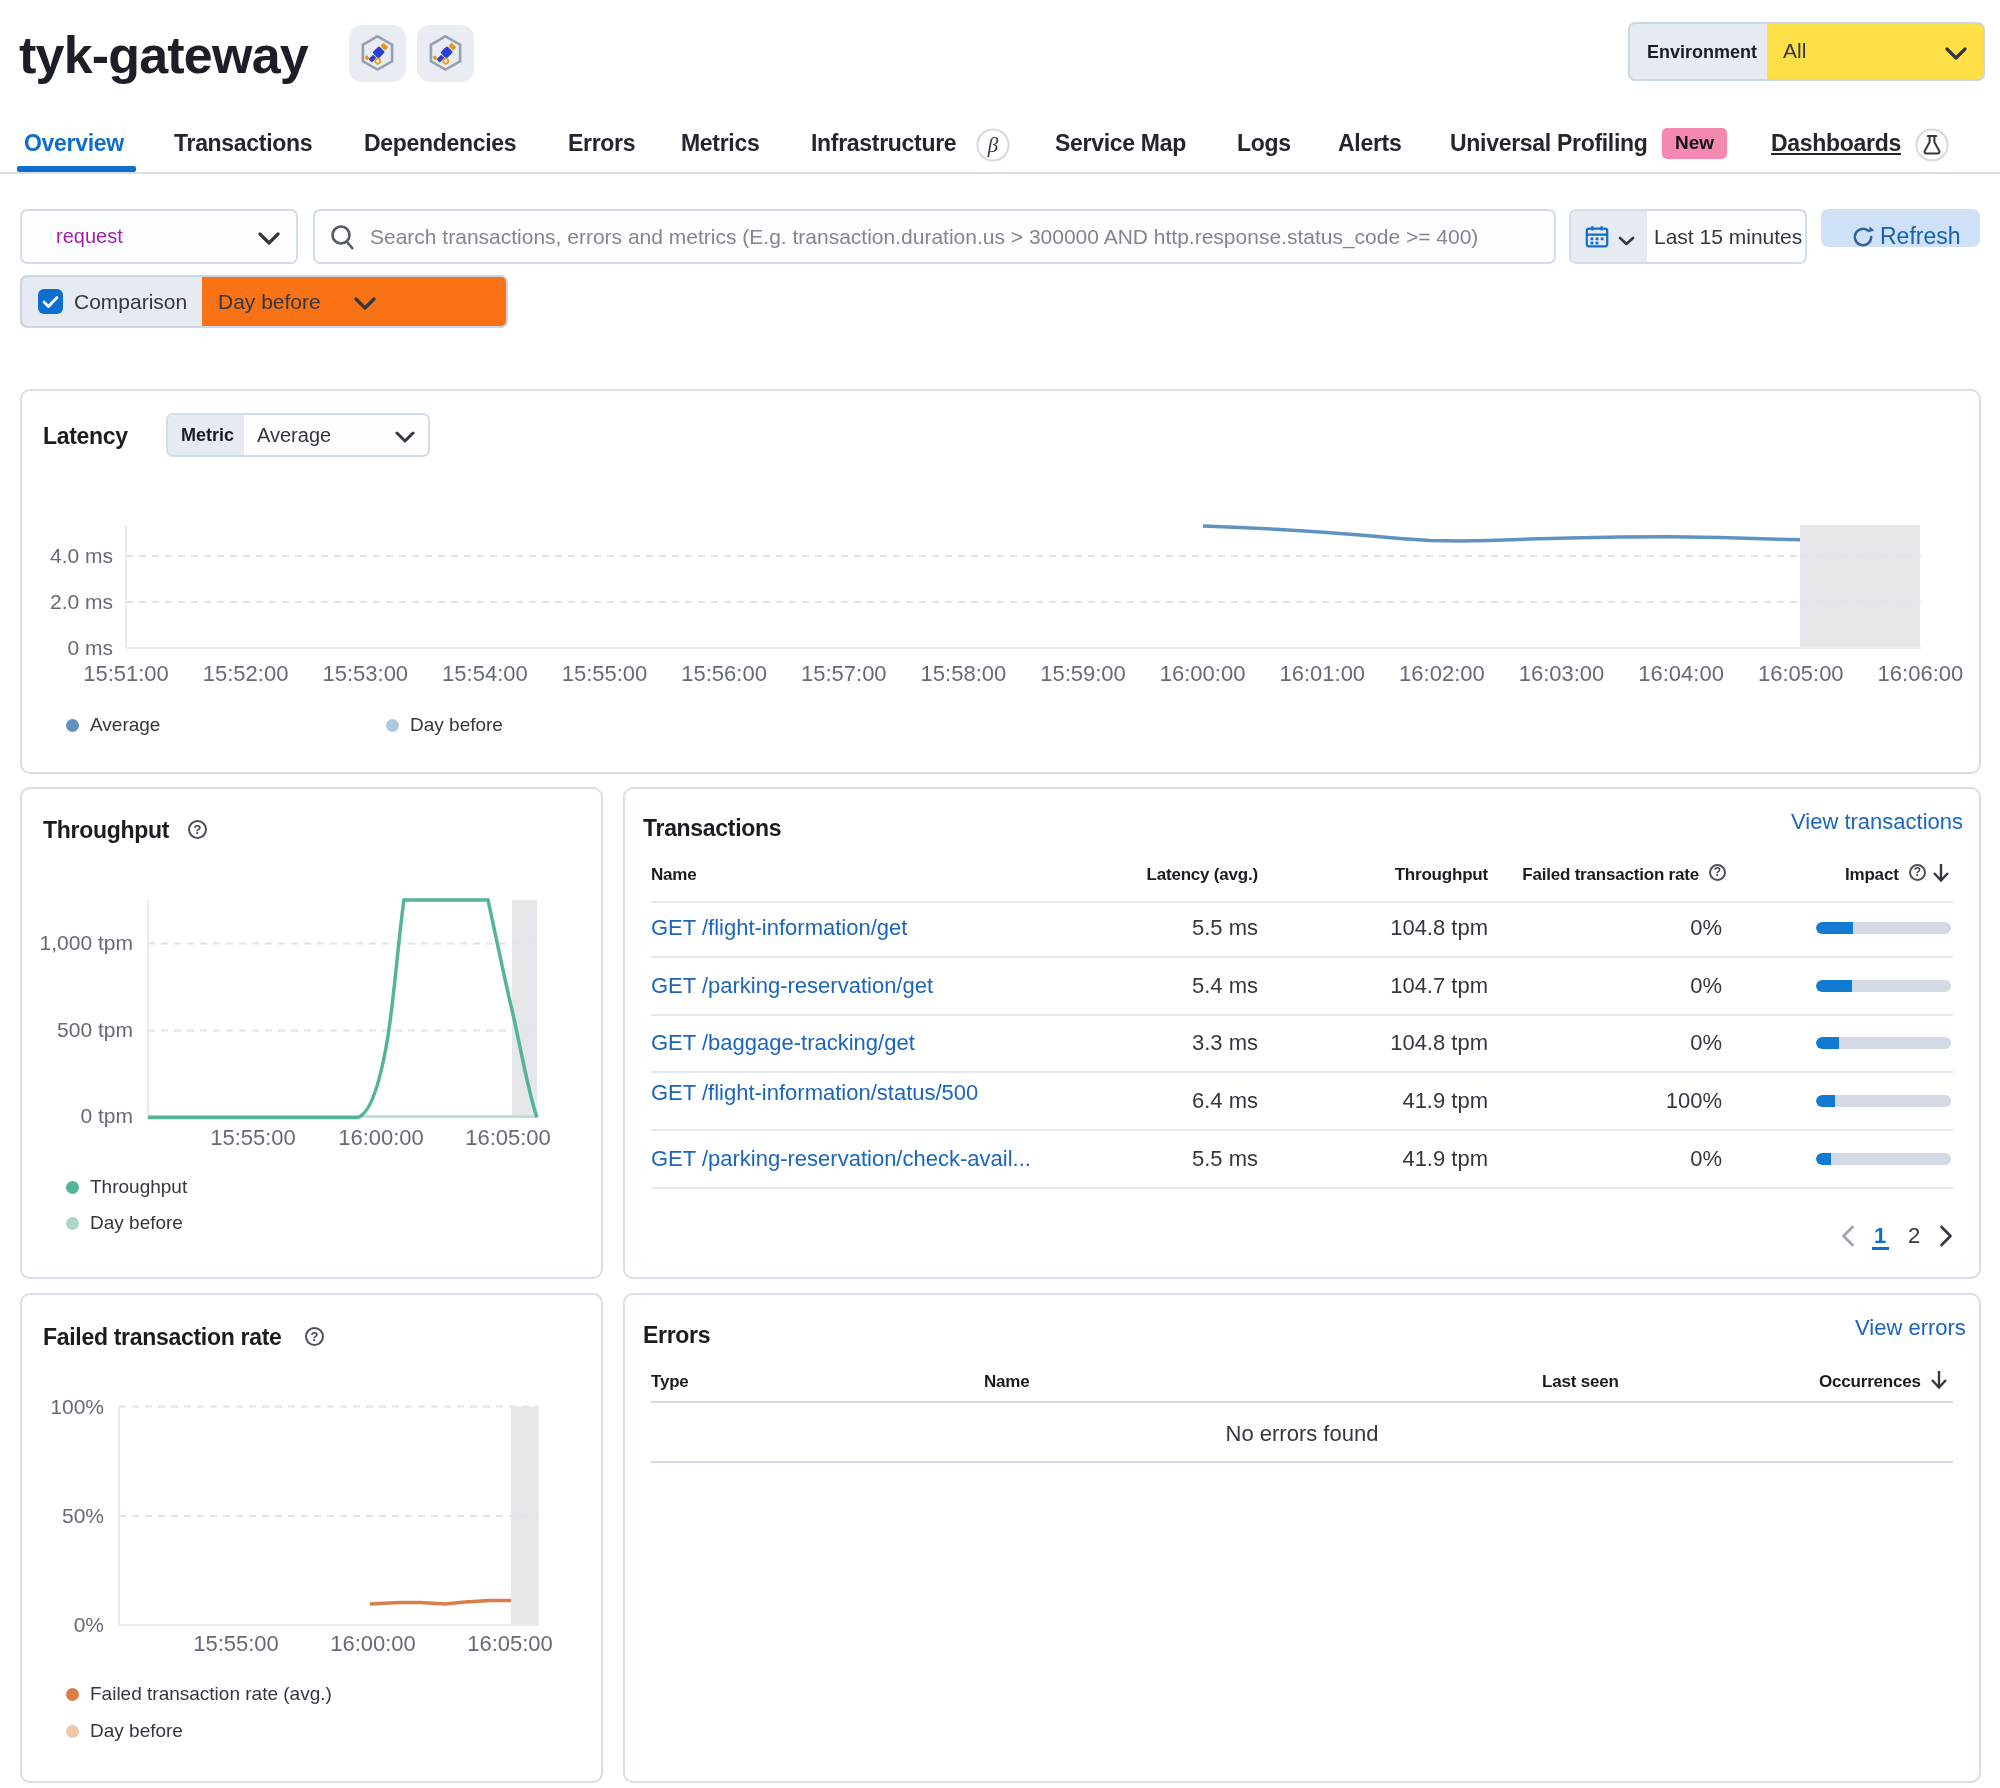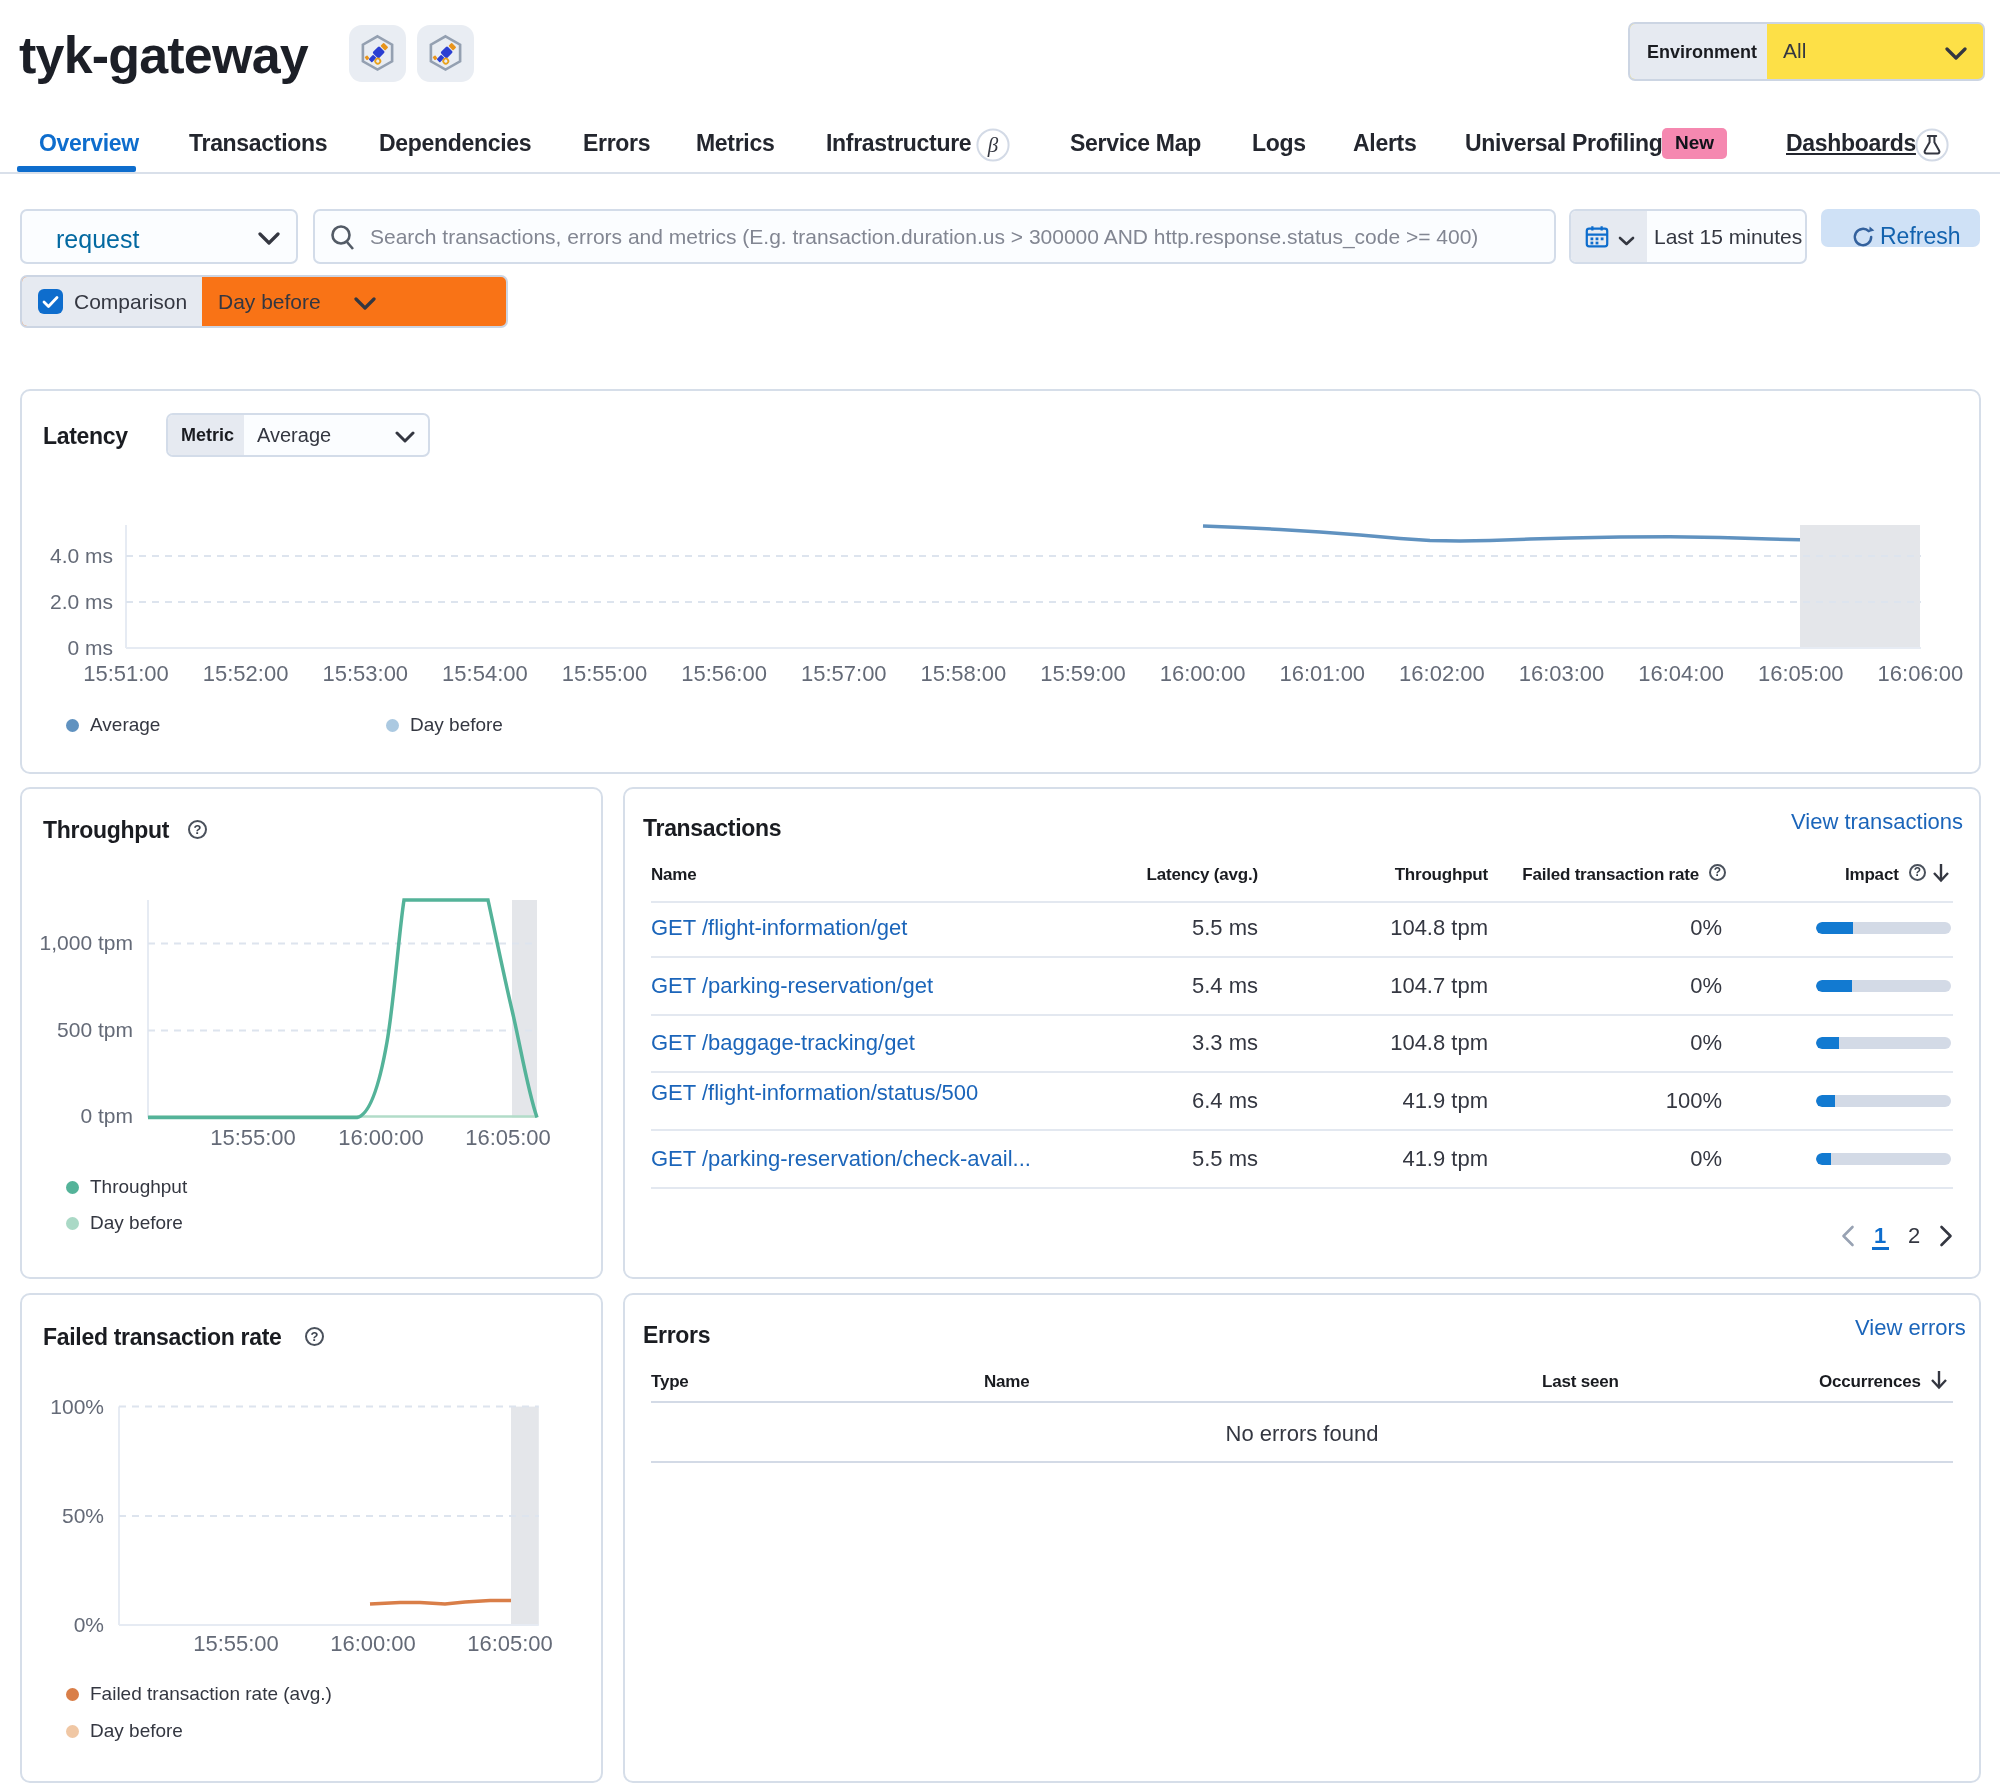--- a/index.html
+++ b/index.html
@@ -13,21 +13,21 @@
 .chev { stroke:#343741; stroke-width:3.2; fill:none; stroke-linecap:round; stroke-linejoin:round; }
 .ctl { position:absolute; background:#fbfdff; border:2px solid #d3dce9; border-radius:7px; }
 .qicon { display:inline-block; width:19px; height:19px; border:2px solid #4a515c; border-radius:50%; color:#3b424d; font-size:13px; font-weight:700; text-align:center; line-height:15px; }
 .rowline { left:28px; width:1302px; height:2px; background:#e3e8f0; }
 .txname { left:28px; font-size:22px; }
 .tlat { left:0; width:635px; text-align:right; font-size:22px; }
 .ttpm { left:0; width:865px; text-align:right; font-size:22px; }
 .tftr { left:0; width:1099px; text-align:right; font-size:22px; }
 .bar { left:1193px; width:135px; height:12px; background:#d3dae6; border-radius:6px; overflow:hidden; }
 .bar i { display:block; height:12px; background:#127ad1; border-radius:6px 0 0 6px; }
-.tab { position:absolute; top:130px; white-space:nowrap; font-size:23px; font-weight:700; color:#23262e; letter-spacing:-0.3px;margin-left:15px; }
+.tab { position:absolute; top:130px; white-space:nowrap; font-size:23px; font-weight:700; color:#23262e; letter-spacing:-0.3px; }
 .th { position:absolute; font-size:17px; font-weight:700; color:#1a1c21; letter-spacing:-0.2px; }
 .leg { position:absolute; font-size:19px; color:#343741; }
 .dot { position:absolute; width:13px; height:13px; border-radius:50%; }
 </style>
 </head>
 <body>
 <div id="page">
 
 <div class="abs" style="left:19px; top:25px; font-size:52px; font-weight:700; color:#1c1f27; letter-spacing:-0.8px;">tyk-gateway</div>
 
@@ -80,21 +80,21 @@
 <div class="abs" style="left:1662px; top:128px; background:#f588b0; color:#10131a; font-size:19px; font-weight:700; border-radius:5px; padding:4px 13px 5px; ">New</div>
 <div class="tab" style="left:1771px;text-decoration:underline;">Dashboards</div>
 <svg class="abs" style="left:1915px; top:128px;" width="34" height="34" viewBox="0 0 34 34">
       <circle cx="17" cy="17" r="15.6" fill="#fff" stroke="#d3dae6" stroke-width="2"></circle>
       <path d="M12.8 8 h8.4 M14.6 8 v6.2 l-4.8 8.6 a1.8 1.8 0 0 0 1.6 2.7 h11.2 a1.8 1.8 0 0 0 1.6 -2.7 l-4.8 -8.6 v-6.2" fill="none" stroke="#343741" stroke-width="2" stroke-linecap="round" stroke-linejoin="round"></path>
     </svg>
 <div class="abs" style="left:0; top:172px; width:2000px; height:2px; background:#d9e0ea;"></div>
 <div class="abs" style="left:17px; top:166px; width:119px; height:6px; background:#0e6dcd; border-radius:2px;"></div>
 
 <div class="ctl" style="left:20px; top:209px; width:278px; height:55px;">
-  <div style="position:absolute; left:34px; top:14px; font-size:25px; color:#0369a1;">request</div>
+  <div style="position:absolute; left:34px; top:14px; font-size:20px; color:#a21caf;">request</div>
   <svg style="position:absolute; right:16px; top:21px;" width="22" height="14" viewBox="0 0 22 14">
         <polyline points="2,2 11,11 20,2" class="chev"></polyline>
       </svg>
 </div>
 <div class="ctl" style="left:313px; top:209px; width:1243px; height:55px;">
   <svg style="position:absolute; left:13px; top:12px;" width="30" height="30" viewBox="0 0 30 30">
         <circle cx="13" cy="12" r="8.5" fill="none" stroke="#535b66" stroke-width="2.6"></circle>
         <line x1="19" y1="19" x2="25" y2="26" stroke="#535b66" stroke-width="2.6"></line>
       </svg>
   <div style="position:absolute; left:55px; top:14px; font-size:21px; color:#828692; white-space:nowrap;">Search transactions, errors and metrics (E.g. transaction.duration.us &gt; 300000 AND http.response.status_code &gt;= 400)</div>

